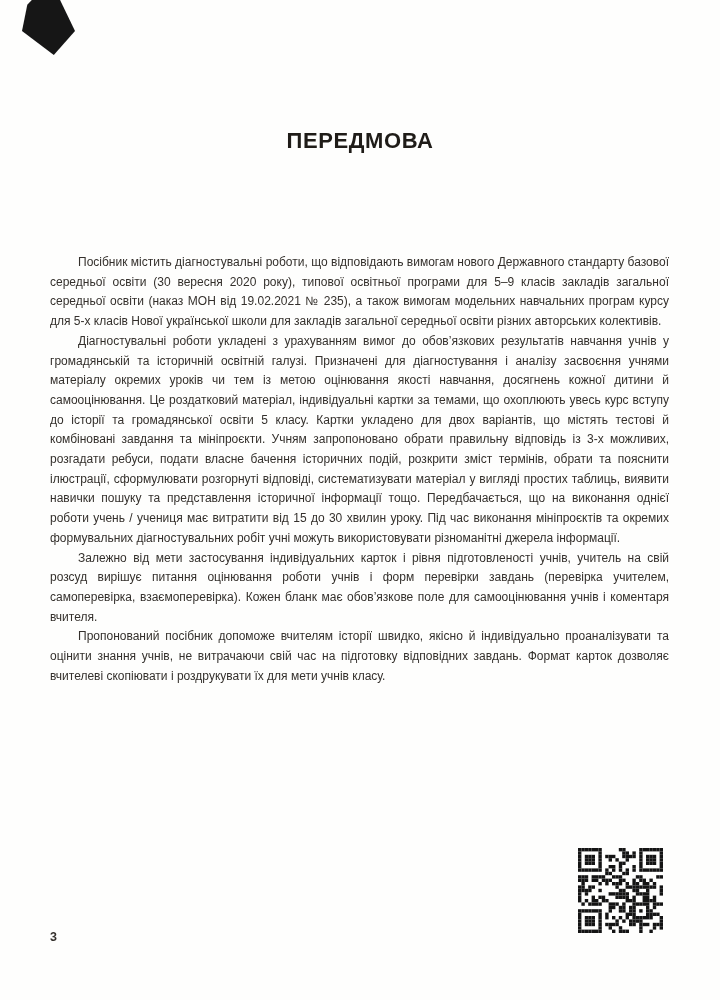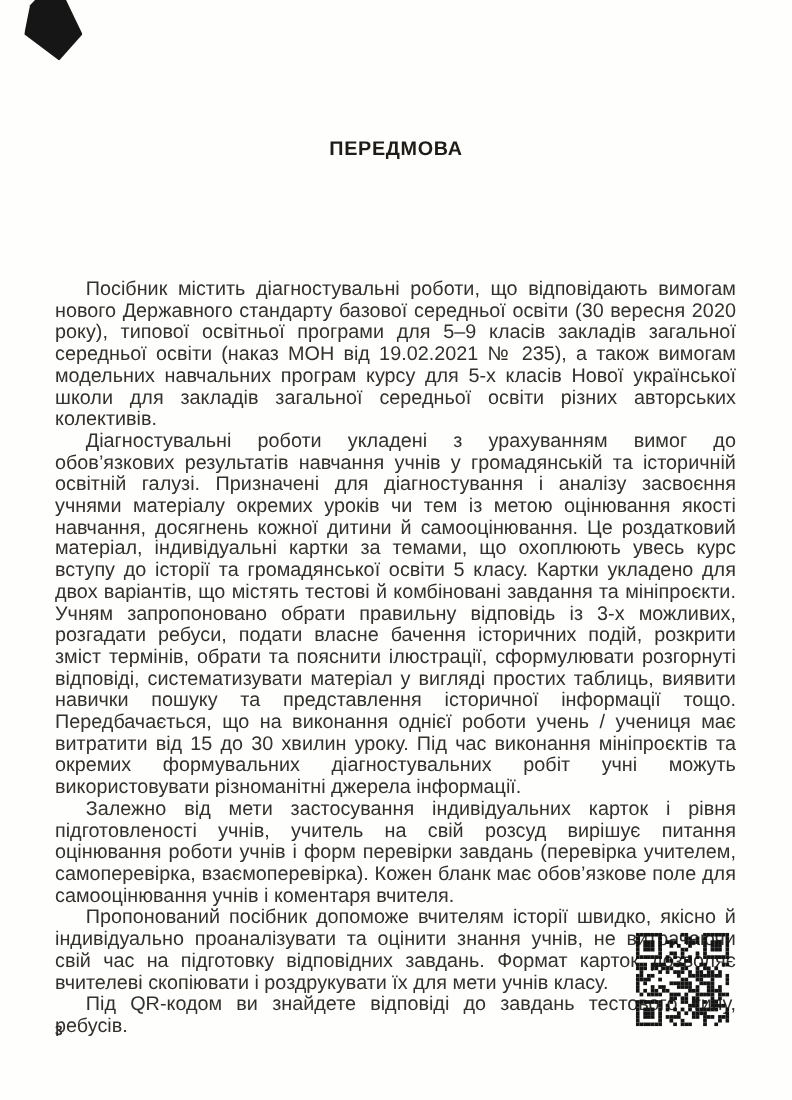--- a/index.html
+++ b/index.html
@@ -18,26 +18,26 @@
     font-family:"Liberation Sans","DejaVu Sans",sans-serif;
   }
   .corner-artifact{
     position:absolute;left:22px;top:-2px;width:53px;height:57px;
     background:var(--artifact);
     clip-path:polygon(22% 0%,70% 0%,100% 58%,60% 100%,0% 58%,10% 12%);
   }
   .doc-title{
     position:absolute;top:113px;left:0;width:720px;
     text-align:center;
-    font-size:18px;font-weight:bold;letter-spacing:0.6px;
+    font-size:22px;font-weight:bold;letter-spacing:0.6px;
     color:var(--title);
   }
   .content{
     position:absolute;top:253px;left:50px;width:619px;
-    font-size:18px;line-height:19.7px;
+    font-size:12px;line-height:19.7px;
     text-align:justify;
     color:var(--text);
   }
   .content p{margin:0;text-indent:28px;}
   .qr-wrap{
     position:absolute;left:578px;top:848px;width:85px;height:85px;
   }
   .qr-wrap svg{display:block;width:85px;height:85px;}
   .page-number{
     position:absolute;left:50px;top:930px;
@@ -52,21 +52,20 @@
 
   <div class="corner-artifact"></div>
 
   <h1 class="doc-title">ПЕРЕДМОВА</h1>
 
   <div class="content">
     <p>Посібник містить діагностувальні роботи, що відповідають вимогам нового Державного стандарту базової середньої освіти (30 вересня 2020 року), типової освітньої програми для 5–9 класів закладів загальної середньої освіти (наказ МОН від 19.02.2021 № 235), а також вимогам модельних навчальних програм курсу для 5-х класів Нової української школи для закладів загальної середньої освіти різних авторських колективів.</p>
     <p>Діагностувальні роботи укладені з урахуванням вимог до обов’язкових результатів навчання учнів у громадянській та історичній освітній галузі. Призначені для діагностування і аналізу засвоєння учнями матеріалу окремих уроків чи тем із метою оцінювання якості навчання, досягнень кожної дитини й самооцінювання. Це роздатковий матеріал, індивідуальні картки за темами, що охоплюють увесь курс вступу до історії та громадянської освіти 5 класу. Картки укладено для двох варіантів, що містять тестові й комбіновані завдання та мініпроєкти. Учням запропоновано обрати правильну відповідь із 3-х можливих, розгадати ребуси, подати власне бачення історичних подій, розкрити зміст термінів, обрати та пояснити ілюстрації, сформулювати розгорнуті відповіді, систематизувати матеріал у вигляді простих таблиць, виявити навички пошуку та представлення історичної інформації тощо. Передбачається, що на виконання однієї роботи учень / учениця має витратити від 15 до 30 хвилин уроку. Під час виконання мініпроєктів та окремих формувальних діагностувальних робіт учні можуть використовувати різноманітні джерела інформації.</p>
     <p>Залежно від мети застосування індивідуальних карток і рівня підготовленості учнів, учитель на свій розсуд вирішує питання оцінювання роботи учнів і форм перевірки завдань (перевірка учителем, самоперевірка, взаємоперевірка). Кожен бланк має обов’язкове поле для самооцінювання учнів і коментаря вчителя.</p>
     <p>Пропонований посібник допоможе вчителям історії швидко, якісно й індивідуально проаналізувати та оцінити знання учнів, не витрачаючи свій час на підготовку відповідних завдань. Формат карток дозволяє вчителеві скопіювати і роздрукувати їх для мети учнів класу.</p>
-    <p>Під QR-кодом ви знайдете відповіді до завдань тестового типу, ребусів.</p>
   </div>
 
   <div class="qr-wrap">
       <svg xmlns="http://www.w3.org/2000/svg" viewBox="0 0 85 85">
         <rect x="0.00" y="0.00" width="3.40" height="3.40" fill="#141414"></rect>
         <rect x="3.40" y="0.00" width="3.40" height="3.40" fill="#141414"></rect>
         <rect x="6.80" y="0.00" width="3.40" height="3.40" fill="#141414"></rect>
         <rect x="10.20" y="0.00" width="3.40" height="3.40" fill="#141414"></rect>
         <rect x="13.60" y="0.00" width="3.40" height="3.40" fill="#141414"></rect>
         <rect x="17.00" y="0.00" width="3.40" height="3.40" fill="#141414"></rect>

